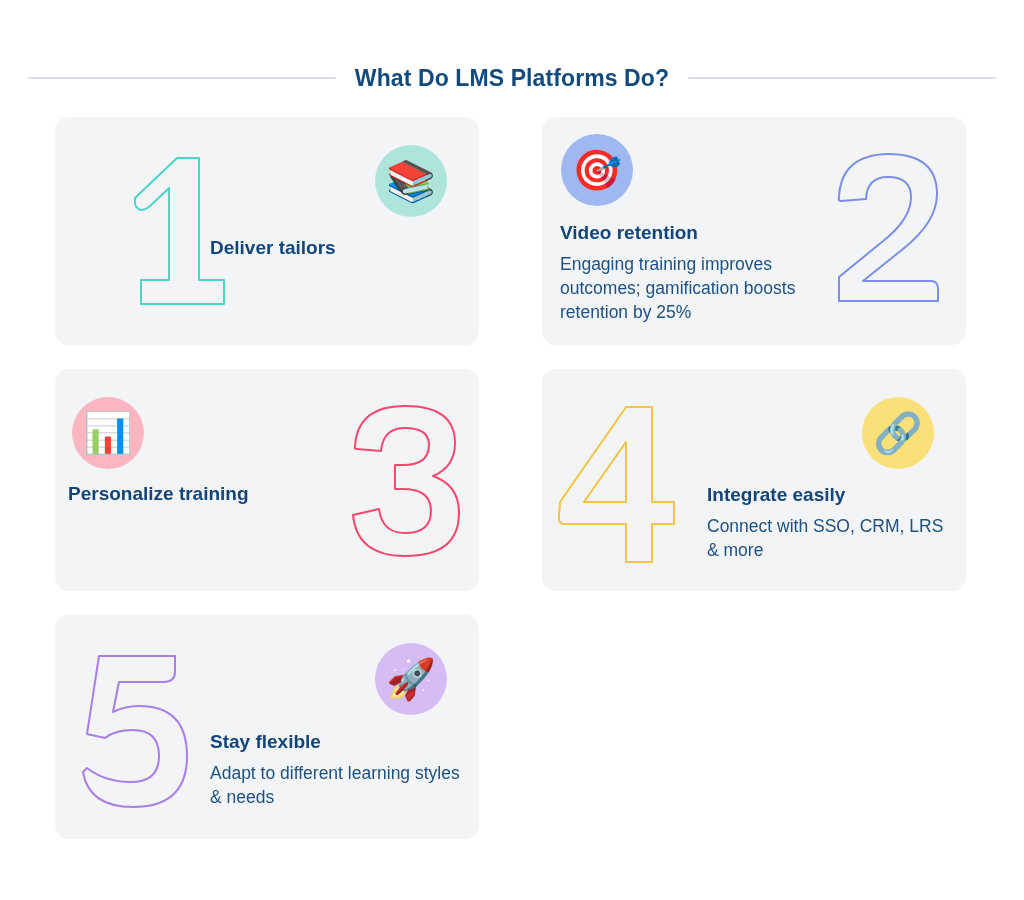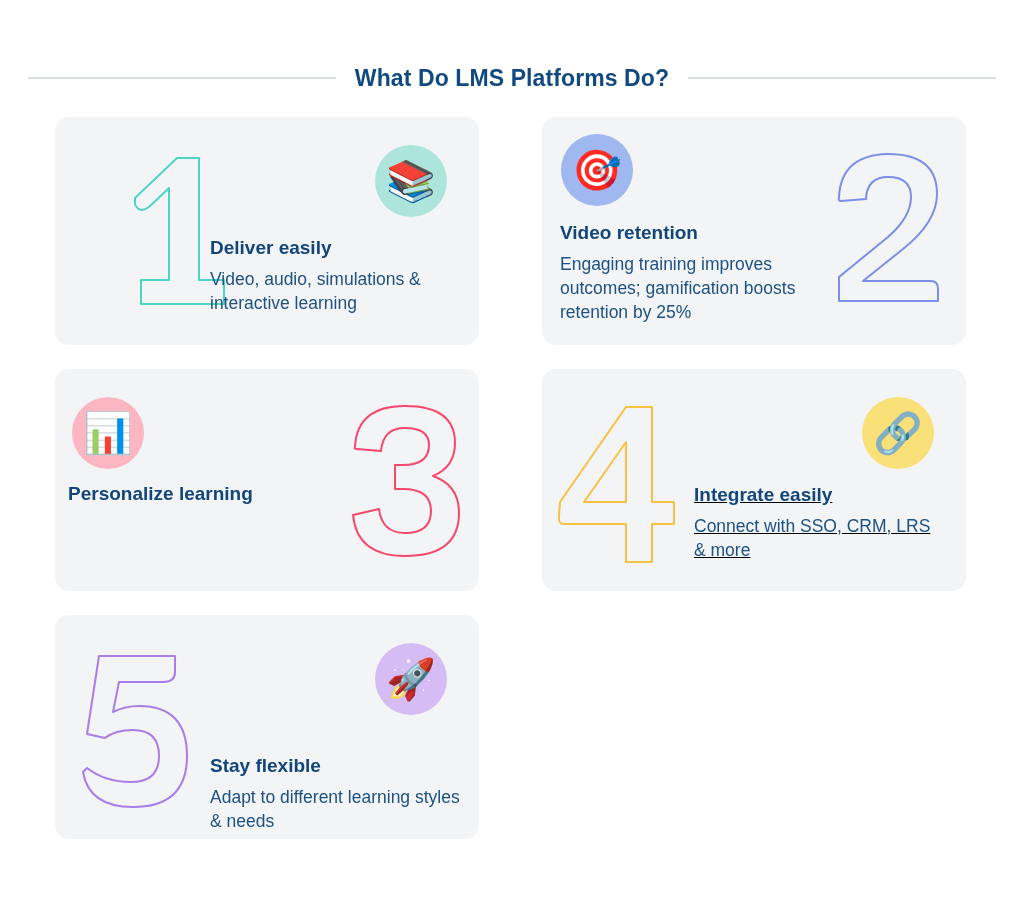--- a/index.html
+++ b/index.html
@@ -130,25 +130,25 @@
   .c2 .badge   { left: 19px;  top: 17px; }
   .c2 .text-block { left: 18px; top: 105px; width: 260px; }
 
   .c3 .numeral { left: 290px; top: 32px;  width: 120px; height: 160px; }
   .c3 .badge   { left: 17px;  top: 28px; }
   .c3 .text-block { left: 13px; top: 114j; width: 270px; }
   .c3 .text-block { top: 114px; }
 
   .c4 .numeral { left: 14px;  top: 33px;  width: 130px; height: 165px; }
   .c4 .badge   { right: 32px; top: 28px; }
-  .c4 .text-block { left: 152px; top: 115px; width: 250px; text-decoration: underline; }
+  .c4 .text-block { left: 165px; top: 115px; width: 250px; }
 
   .c5 .numeral { left: 20px;  top: 35px;  width: 120px; height: 160px; }
   .c5 .badge   { right: 32px; top: 28px; }
-  .c5 .text-block { left: 155px; top: 116px; width: 260px; margin-top: 24px; }
+  .c5 .text-block { left: 155px; top: 116px; width: 260px; }
 </style>
 </head>
 <body>
 
 <div class="page">
 
   <div class="header">
     <div class="rule"></div>
     <div class="page-title">What Do LMS Platforms Do?</div>
     <div class="rule"></div>
@@ -161,22 +161,21 @@
       <div class="card h228 c1">
         <div class="numeral">
           <svg viewBox="0 0 100 155" preserveAspectRatio="none" aria-hidden="true">
             <path d="M6 46 L48 6 L70 6 L70 128 L95 128 L95 152 L12 152 L12 128 L40 128 L40 36 L20 55 Q10 62 6 52 Z" fill="none" stroke="#4dd4c4" stroke-width="2" stroke-linejoin="round"></path>
           </svg>
         </div>
         <div class="badge" style="background:#ade5dc">
           <span>📚</span>
         </div>
         <div class="text-block">
-          <p class="card-title">Deliver easily</p>
-          <p class="card-desc">Video, audio, simulations &amp; interactive learning</p>
+          <p class="card-title">Deliver tailors</p>
         </div>
       </div>
 
       <div class="card h228 c2">
         <div class="numeral">
           <svg viewBox="0 0 110 155" preserveAspectRatio="none" aria-hidden="true">
             <path d="M6 48 Q8 6 55 5 Q104 5 104 45 Q104 73 70 100 L30 132 L98 132 Q105 132 105 140 L105 152 L6 152 L6 128 L55 88 Q78 68 78 48 Q78 28 55 28 Q34 28 33 50 L8 52 Q5 52 6 48 Z" fill="none" stroke="#7b8fe8" stroke-width="2" stroke-linejoin="round"></path>
           </svg>
         </div>
         <div class="badge" style="background:#9fb8f0">
@@ -195,21 +194,21 @@
       <div class="card h222 c3">
         <div class="numeral">
           <svg viewBox="0 0 120 160" preserveAspectRatio="none" aria-hidden="true">
             <path d="M10 46 Q12 5 60 5 Q110 5 110 42 Q110 66 88 75 Q114 84 114 112 Q114 155 60 155 Q12 155 8 114 L34 108 Q37 132 60 132 Q86 132 86 110 Q86 88 58 88 L50 88 L50 64 L58 64 Q84 64 84 44 Q84 27 60 27 Q38 27 36 50 L12 48 Q9 48 10 46 Z" fill="none" stroke="#f4496d" stroke-width="2" stroke-linejoin="round"></path>
           </svg>
         </div>
         <div class="badge" style="background:#fbb6c1">
           <span>📊</span>
         </div>
         <div class="text-block">
-          <p class="card-title">Personalize learning</p>
+          <p class="card-title">Personalize training</p>
         </div>
       </div>
 
       <div class="card h222 c4">
         <div class="numeral">
           <svg viewBox="0 0 130 165" preserveAspectRatio="none" aria-hidden="true">
             <path d="M70 5 L96 5 L96 100 L118 100 L118 122 L96 122 L96 160 L70 160 L70 122 L8 122 Q2 122 3 114 L4 100 L70 5 Z
                      M70 100 L70 40 L28 100 Z" fill="none" stroke="#f5c242" stroke-width="2" stroke-linejoin="round"></path>
           </svg>
         </div>

